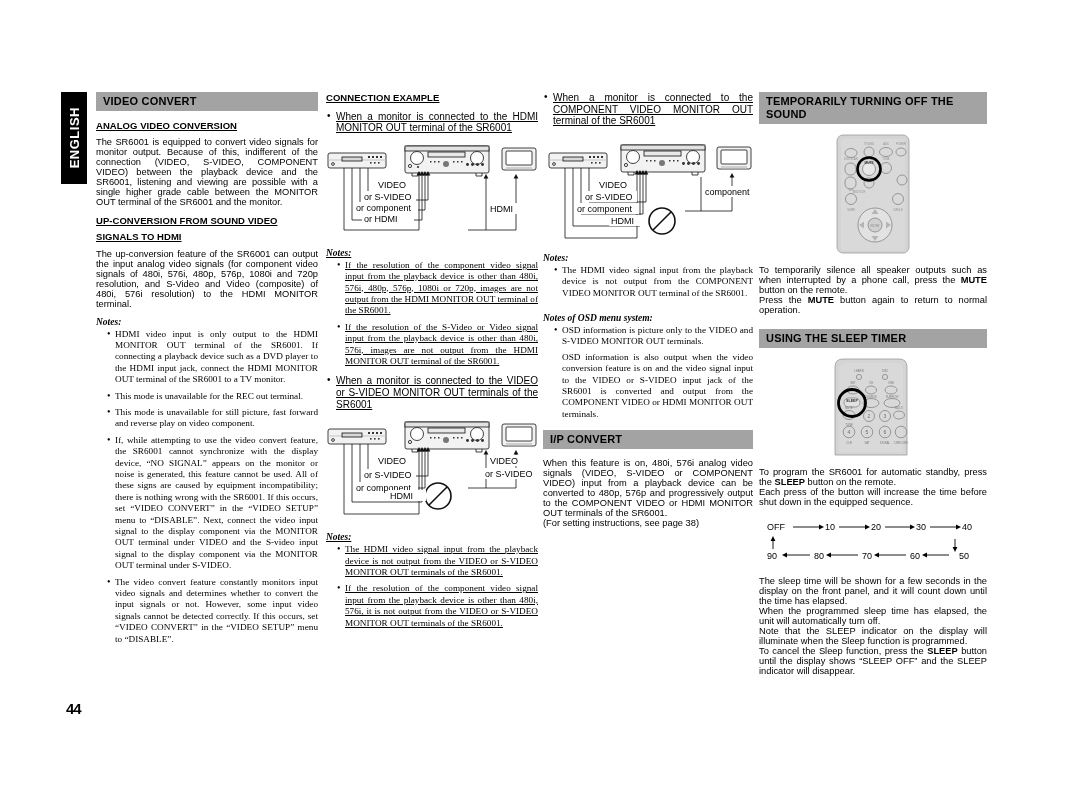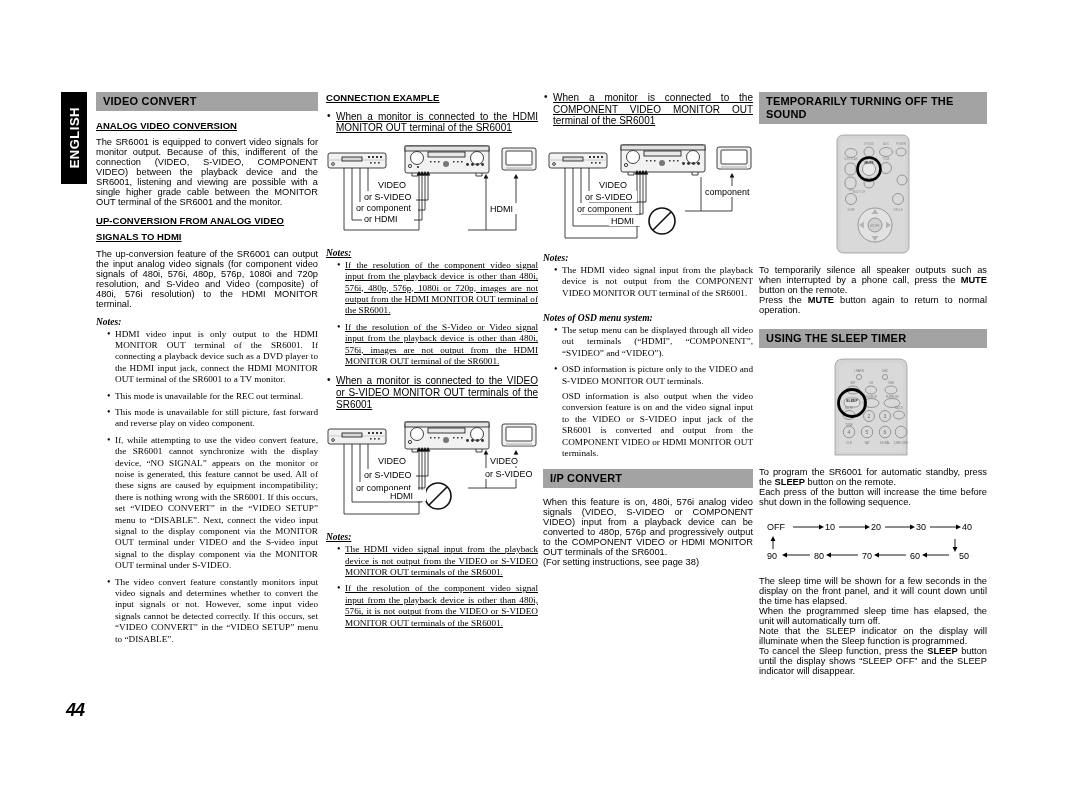--- a/index.html
+++ b/index.html
@@ -102,39 +102,39 @@
   
   .remote-wrap{ display:flex; justify-content:center; margin:8px 0 10px 0; }
 
   
   .seq{ margin:10px 0 9px 4px; }
 
   
   .pagenum{
     position:absolute; left:66px; top:700px;
     font-family:"Liberation Sans", sans-serif;
-    font-weight:bold; font-size:18px; letter-spacing:-1px;font-style:italic;
+    font-weight:bold; font-size:15px; letter-spacing:-1px;
   }
 </style>
 </head>
 <body>
 
 <div class="page">
 
   <div class="english-tab">
     <span>ENGLISH</span>
   </div>
 
   <div class="col c1">
     <div class="secbar">VIDEO CONVERT</div>
 
     <div class="subhead">ANALOG VIDEO CONVERSION</div>
     <p class="body-s">The SR6001 is equipped to convert video signals for monitor output. Because of this, indifferent of the connection (VIDEO, S-VIDEO, COMPONENT VIDEO) between the playback device and the SR6001, listening and viewing are possible with a single higher grade cable between the MONITOR OUT terminal of the SR6001 and the monitor.</p>
 
-    <div class="subhead">UP-CONVERSION FROM ANALOG VIDEO</div>
+    <div class="subhead">UP-CONVERSION FROM SOUND VIDEO</div>
     <div class="subhead" style="margin-bottom:6px">SIGNALS TO HDMI</div>
     <p class="body-s">The up-conversion feature of the SR6001 can output the input analog video signals (for component video signals of 480i, 576i, 480p, 576p, 1080i and 720p resolution, and S-Video and Video (composite) of 480i, 576i resolution) to the HDMI MONITOR terminal.</p>
 
     <div class="notes-label">Notes:</div>
     <ul class="notes">
       <li>HDMI video input is only output to the HDMI MONITOR OUT terminal of the SR6001. If connecting a playback device such as a DVD player to the HDMI input jack, connect the HDMI MONITOR OUT terminal of the SR6001 to a TV monitor.</li>
       <li>This mode is unavailable for the REC out terminal.</li>
       <li>This mode is unavailable for still picture, fast forward and reverse play on video component.</li>
       <li>If, while attempting to use the video convert feature, the SR6001 cannot synchronize with the display device, “NO SIGNAL” appears on the monitor or noise is generated, this feature cannot be used. All of these signs are caused by equipment incompatibility; there is nothing wrong with the SR6001. If this occurs, set “VIDEO CONVERT” in the “VIDEO SETUP” menu to “DISABLE”. Next, connect the video input signal to the display component via the MONITOR OUT terminal under VIDEO and the S-video input signal to the display component via the MONITOR OUT terminal under S-VIDEO.</li>
       <li>The video convert feature constantly monitors input video signals and determines whether to convert the input signals or not. However, some input video signals cannot be detected correctly. If this occurs, set “VIDEO CONVERT” in the “VIDEO SETUP” menu to “DISABLE”.</li>
@@ -398,21 +398,20 @@
       </svg>
     </div>
 
     <div class="notes-label">Notes:</div>
     <ul class="notes">
       <li>The HDMI video signal input from the playback device is not output from the COMPONENT VIDEO MONITOR OUT terminal of the SR6001.</li>
     </ul>
 
     <div class="notes-label" style="margin-top:14px">Notes of OSD menu system:</div>
     <ul class="notes">
-      <li>The setup menu can be displayed through all video out terminals (“HDMI”, “COMPONENT”, “SVIDEO” and “VIDEO”).</li>
       <li>
         <span>OSD information is picture only to the VIDEO and S-VIDEO MONITOR OUT terminals.</span>
         <p>OSD information is also output when the video conversion feature is on and the video signal input to the VIDEO or S-VIDEO input jack of the SR6001 is converted and output from the COMPONENT VIDEO or HDMI MONITOR OUT terminals.</p>
       </li>
     </ul>
 
     <div class="secbar" style="margin-top:10px">I/P CONVERT</div>
     <p class="body-s" style="margin-bottom:0">When this feature is on, 480i, 576i analog video signals (VIDEO, S-VIDEO or COMPONENT VIDEO) input from a playback device can be converted to 480p, 576p and progressively output to the COMPONENT VIDEO or HDMI MONITOR OUT terminals of the SR6001.</p>
     <p class="body-s">(For setting instructions, see page 38)</p>
   </div>
@@ -514,21 +513,21 @@
           <text x="36" y="77">4</text>
             <text x="54" y="77">5</text>
             <text x="72" y="77">6</text>
         </g>
         <circle cx="39" cy="46" r="13.5" fill="none" stroke="#000" stroke-width="2.8"></circle>
         <text x="39" y="45" font-family="Liberation Sans, sans-serif" font-size="3.6" font-weight="bold" text-anchor="middle" fill="#333">SLEEP</text>
       </svg>
     </div>
 
     <p class="body-s" style="margin-bottom:0"><span>To program the SR6001 for automatic standby, press the </span><b>SLEEP</b><span> button on the remote.</span></p>
-    <p class="body-s">Each press of the button will increase the time before shut down in the following sequence.</p>
+    <p class="body-s">Each press of the button will increase the time before shut down in the equipped sequence.</p>
 
     <div class="seq">
       <svg width="216" height="46" viewBox="0 0 216 46">
         <g font-family="Liberation Sans, sans-serif" font-size="9" fill="#000">
           <text x="4" y="13">OFF</text>
           <text x="62" y="13">10</text>
           <text x="108" y="13">20</text>
           <text x="153" y="13">30</text>
           <text x="199" y="13">40</text>
           <text x="4" y="42">90</text>

